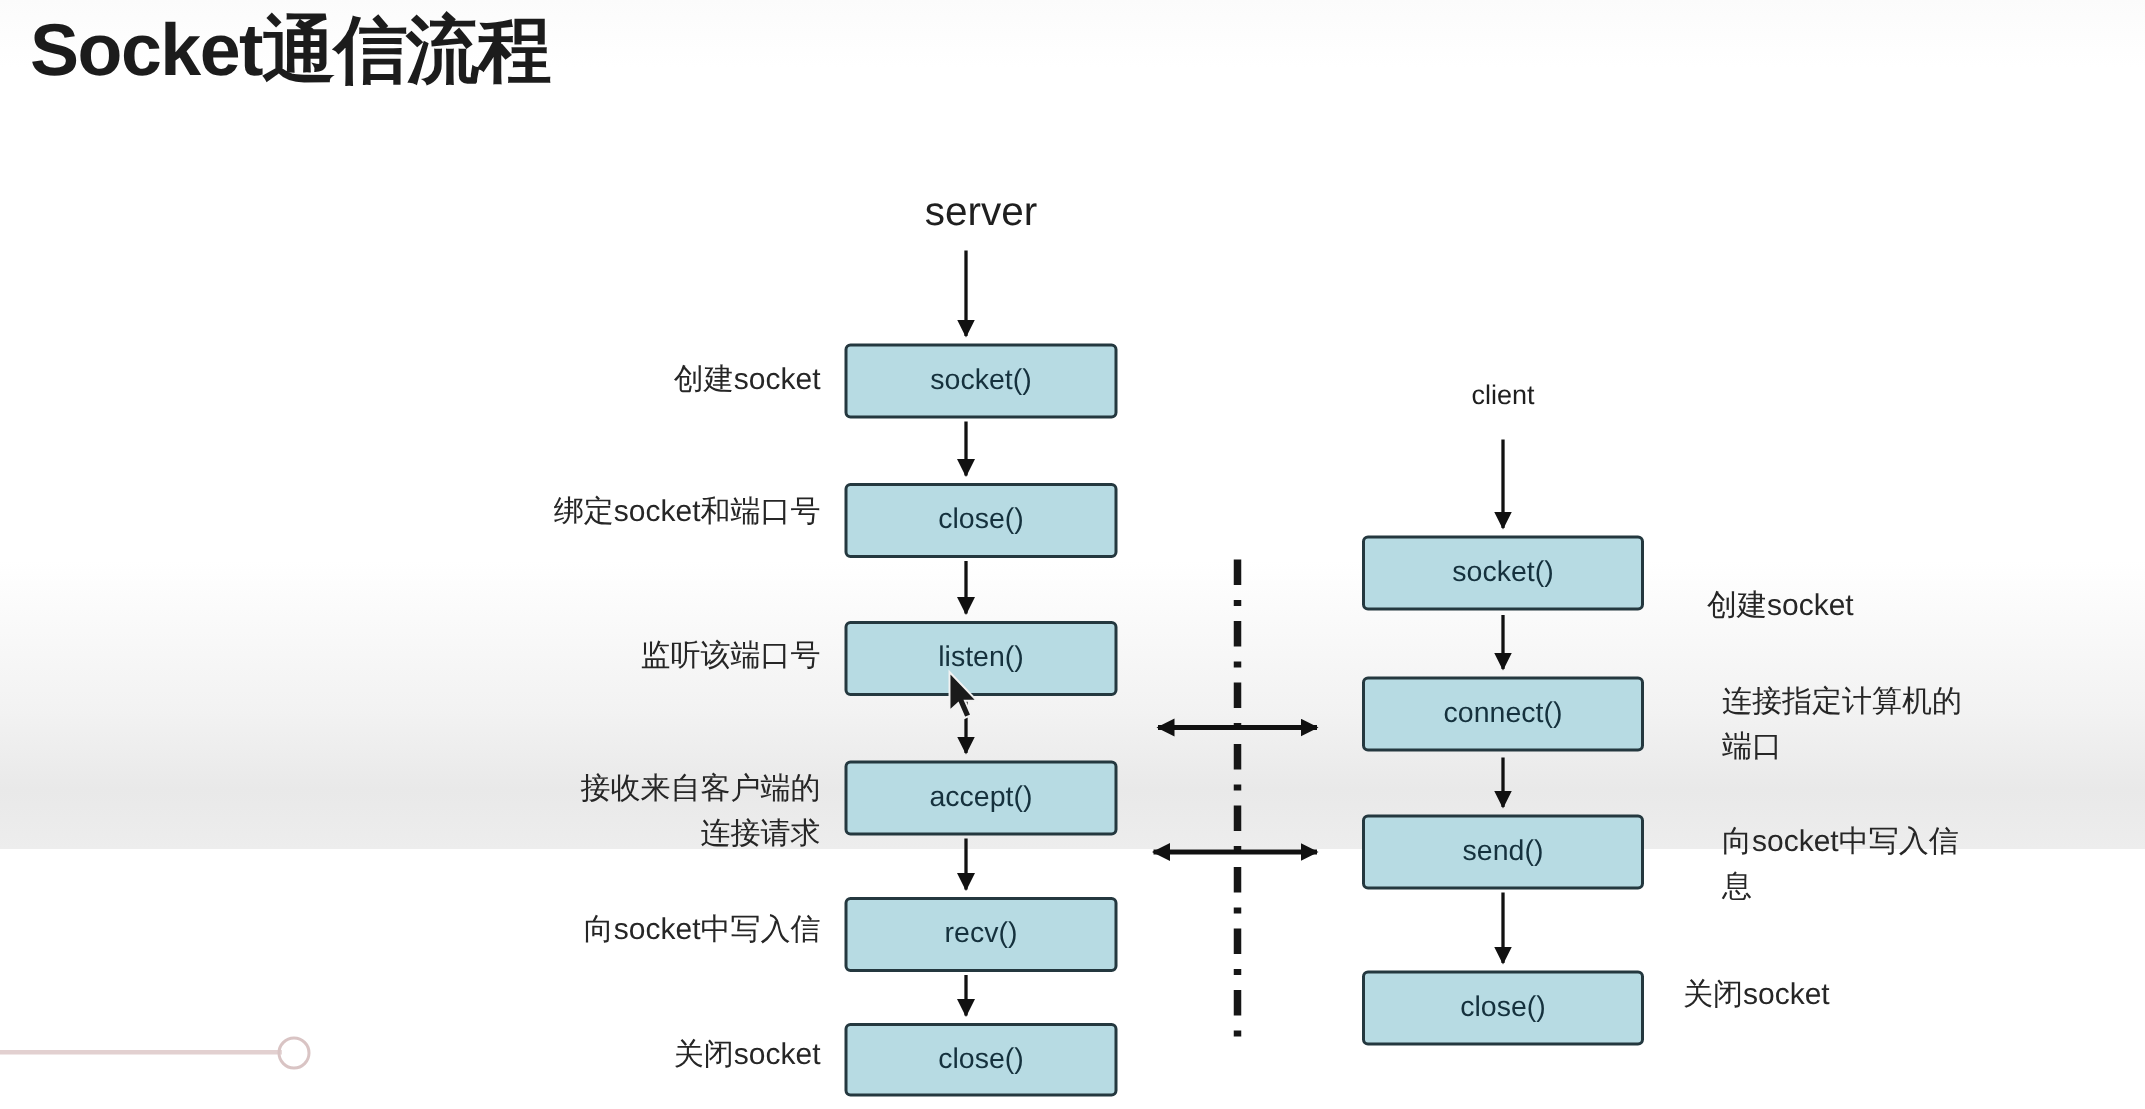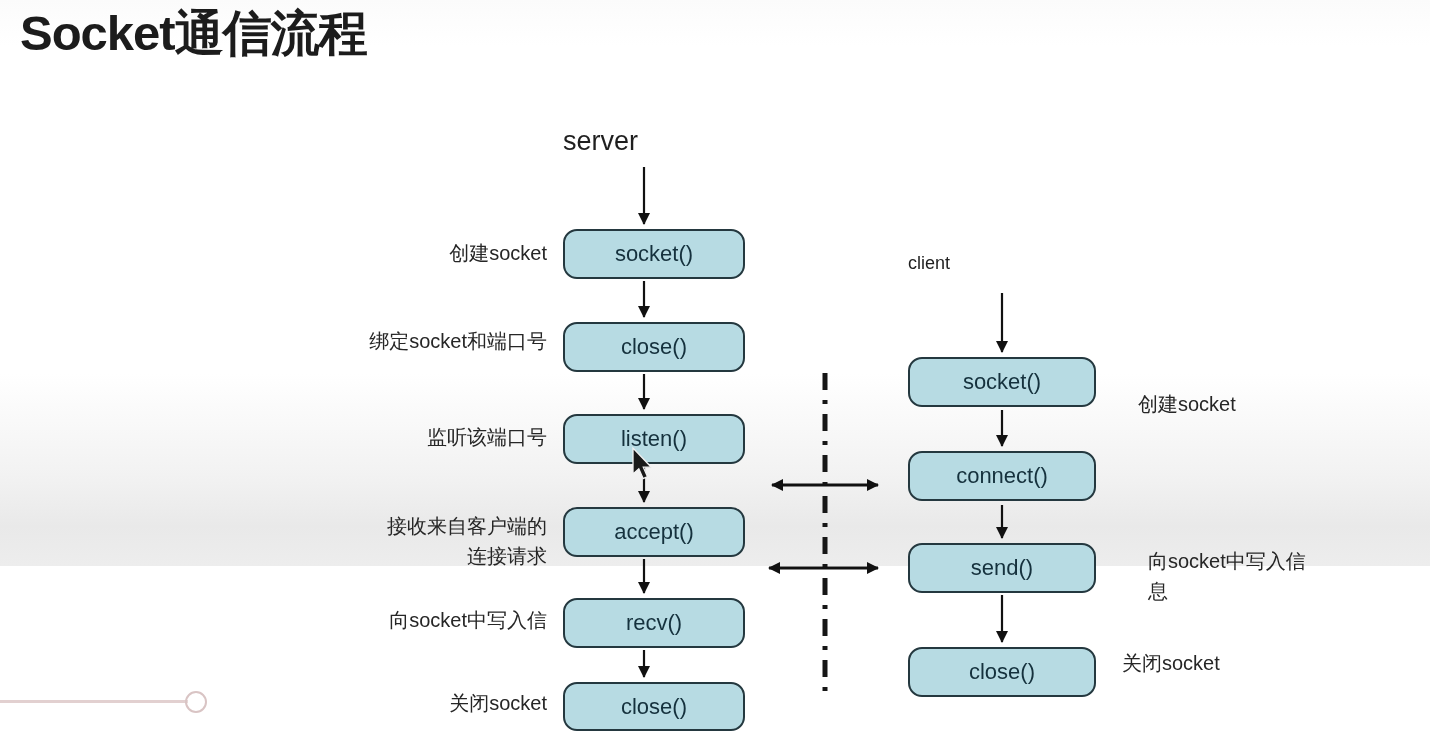--- a/index.html
+++ b/index.html
@@ -2,25 +2,25 @@
 <html><head>
 <meta charset="utf-8">
 <style>
   *{margin:0;padding:0;box-sizing:border-box}
   html,body{width:1430px;height:739px}
   body{font-family:"Liberation Sans","DejaVu Sans",sans-serif;overflow:hidden}
   .stage{position:relative;width:1430px;height:566px;
          background:linear-gradient(180deg,#fbfbfb 0%,#ffffff 8%,#ffffff 66%,#f2f2f2 84%,#e9e9e9 93%,#ededed 100%)}
   .title{position:absolute;left:20px;top:1px;font-size:49px;font-weight:700;color:#1c1c1c;letter-spacing:-1px}
   .wires{position:absolute;left:0;top:0}
-  .heading{position:absolute;color:#1f1f1f}
+  .heading{position:absolute;text-align:center;color:#1f1f1f}
   .heading.server{left:563px;top:126px;width:182px;font-size:27px}
   .heading.client{left:908px;top:253px;width:188px;font-size:18px}
-  .node{position:absolute;height:50px;background:#b7dbe3;border:2.5px solid #24383f;border-radius:14px;
-        display:flex;align-items:center;justify-content:center;font-size:22px;color:#15313d}
+  .node{position:absolute;height:50px;background:#b7dbe3;border:2.5px solid #24383f;border-radius:4px;
+        display:flex;align-items:center;justify-content:center;font-size:19px;color:#15313d}
   .node.s{left:563px;width:182px}
   .node.c{left:908px;width:188px}
   .note{position:absolute;font-size:20px;line-height:30px;color:#262626;white-space:nowrap}
   .note.r{right:883px;text-align:right}
   .note.l{text-align:left}
   .note span{display:block}
   .scrub-line{position:absolute;left:0;top:700px;width:188px;height:3px;background:#e2d0d0}
   .scrub-dot{position:absolute;left:185px;top:691px;width:22px;height:22px;border:2px solid #d9c4c4;
              border-radius:50%;background:rgba(255,255,255,0.2)}
   .cursor{position:absolute;left:0;top:0}
@@ -97,20 +97,24 @@
   <div class="note r" style="top:605px">
     <span>向socket中写入信</span>
     </div>
   <div class="note r" style="top:688px">
     <span>关闭socket</span>
     </div>
 
   <div class="note l" style="left:1138px;top:389px">
     <span>创建socket</span>
     </div>
+  <div class="note l" style="left:1148px;top:453px">
+    <span>连接指定计算机的</span>
+    <span>端口</span>
+    </div>
   <div class="note l" style="left:1148px;top:546px">
     <span>向socket中写入信</span>
     <span>息</span>
     </div>
   <div class="note l" style="left:1122px;top:648px">
     <span>关闭socket</span>
     </div>
 
   <div class="scrub-line"></div>
   <div class="scrub-dot"></div>

